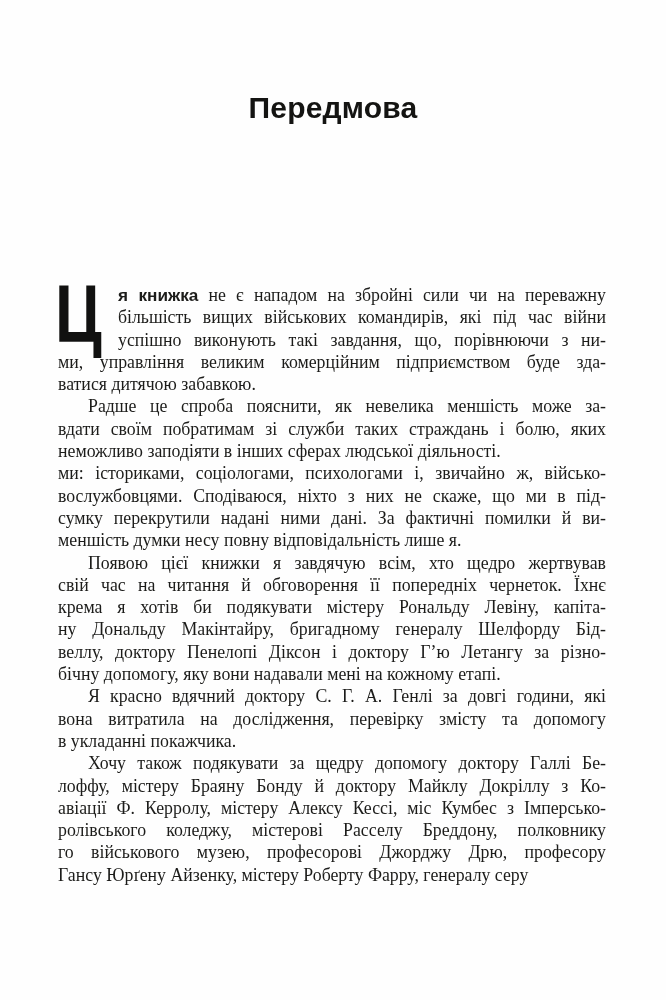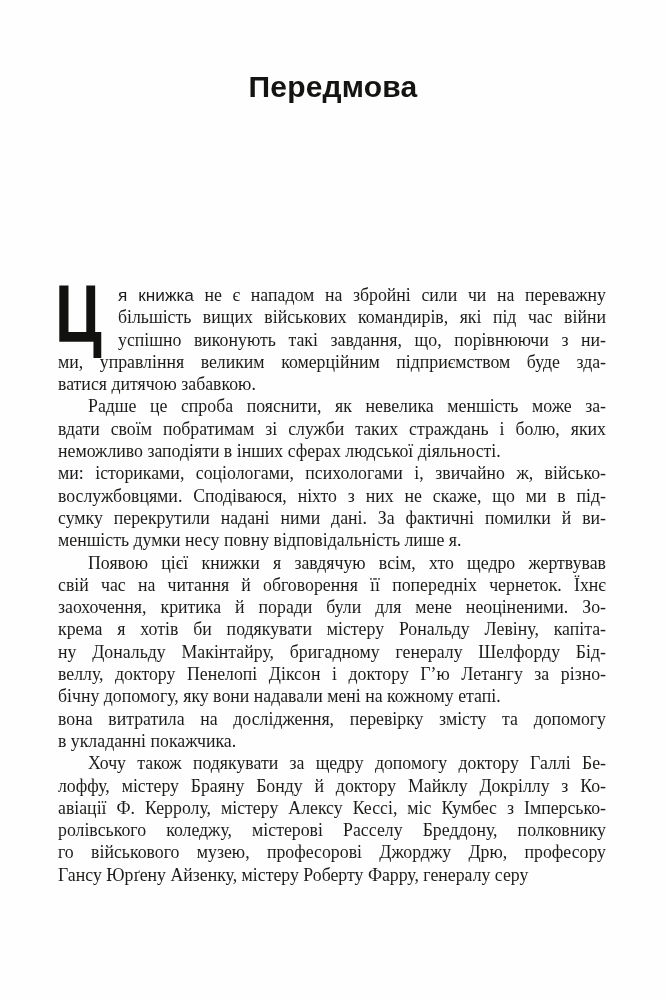--- a/index.html
+++ b/index.html
@@ -6,22 +6,22 @@
   .page {
     position: relative;
     width: 666px;
     height: 1000px;
     background: #fefefe;
     overflow: hidden;
     font-family: "Liberation Serif", serif;
     color: #1c1c1a;
   }
   .title {
-    margin: 16px;
-    padding-top: 54px;
+    margin: 0;
+    padding-top: 91px;
     text-align: center;
     font-family: "Liberation Sans", sans-serif;
     font-weight: 700;
     font-size: 30px;
     line-height: 34px;
     letter-spacing: 0.2px;
     color: #141412;
   }
   .body-text {
     position: absolute;
@@ -48,21 +48,21 @@
     font-family: "Liberation Sans", sans-serif;
     font-weight: 700;
     font-size: 82px;
     line-height: 1;
     color: #111110;
     transform: scale(0.78, 1);
     transform-origin: 0 0;
   }
   .lead {
     font-family: "Liberation Sans", sans-serif;
-    font-weight: 400;
+    font-weight: 700;
     font-size: 17.2px;
   }
 </style>
 </head>
 <body>
 
 <main class="page">
   <h1 class="title">Передмова</h1>
   <section class="body-text" id="paragraphs-container">
       <div class="para">
@@ -80,27 +80,27 @@
       </div>
       <div class="para">
         <div class="line">ми: істориками, соціологами, психологами і, звичайно ж, військо-</div>
         <div class="line">вослужбовцями. Сподіваюся, ніхто з них не скаже, що ми в під-</div>
         <div class="line">сумку перекрутили надані ними дані. За фактичні помилки й ви-</div>
         <div class="line last">меншість думки несу повну відповідальність лише я.</div>
       </div>
       <div class="para">
         <div class="line indent">Появою цієї книжки я завдячую всім, хто щедро жертвував</div>
         <div class="line">свій час на читання й обговорення її попередніх чернеток. Їхнє</div>
-        <div class="line">заохочення, критика й поради були для мене неоціненими. Зо-</div>
         <div class="line">крема я хотів би подякувати містеру Рональду Левіну, капіта-</div>
         <div class="line">ну Дональду Макінтайру, бригадному генералу Шелфорду Бід-</div>
         <div class="line">веллу, доктору Пенелопі Діксон і доктору Г’ю Летангу за різно-</div>
         <div class="line last">бічну допомогу, яку вони надавали мені на кожному етапі.</div>
       </div>
       <div class="para">
+        <div class="line indent">Я красно вдячний доктору С. Г. А. Генлі за довгі години, які</div>
         <div class="line">вона витратила на дослідження, перевірку змісту та допомогу</div>
         <div class="line last">в укладанні покажчика.</div>
       </div>
       <div class="para">
         <div class="line indent">Хочу також подякувати за щедру допомогу доктору Галлі Бе-</div>
         <div class="line">лоффу, містеру Браяну Бонду й доктору Майклу Докріллу з Ко-</div>
         <div class="line">авіації Ф. Керролу, містеру Алексу Кессі, міс Кумбес з Імперсько-</div>
         <div class="line">ролівського коледжу, містерові Расселу Бреддону, полковнику</div>
         <div class="line">го військового музею, професорові Джорджу Дрю, професору</div>
         <div class="line last">Гансу Юрґену Айзенку, містеру Роберту Фарру, генералу серу</div>

